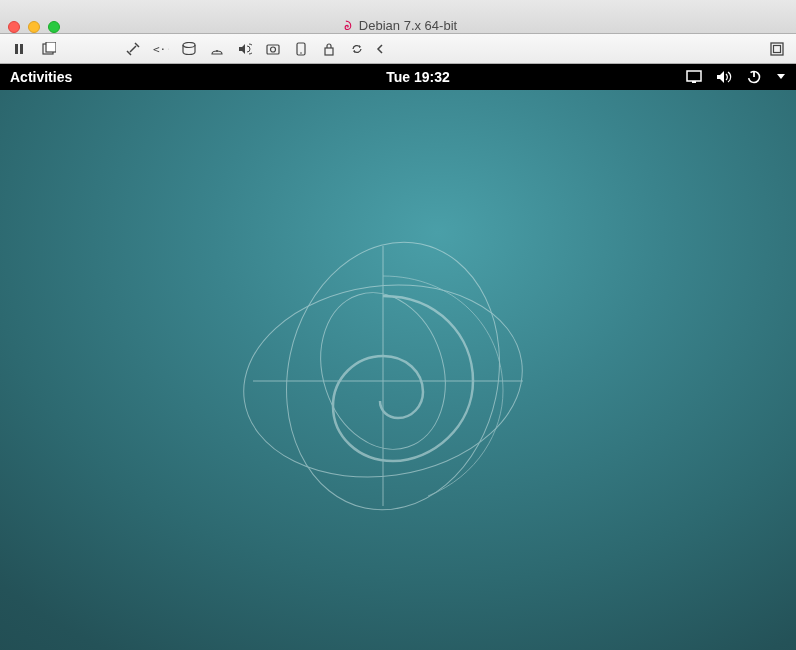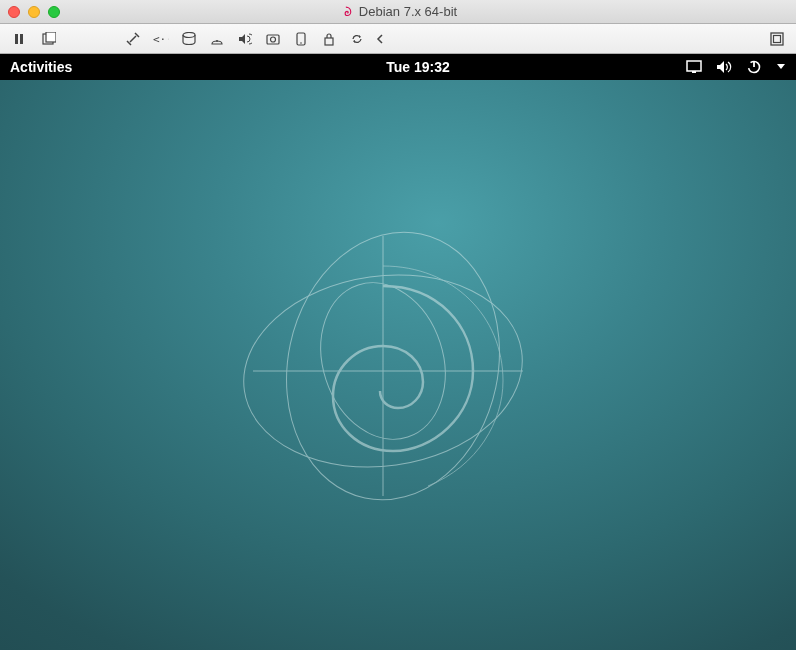--- a/index.html
+++ b/index.html
@@ -4,24 +4,24 @@
   <style>
     * { margin: 0; padding: 0; box-sizing: border-box; }
     body {
       width: 796px;
       height: 650px;
       font-family: -apple-system, BlinkMacSystemFont, "Segoe UI", sans-serif;
       background: #f0f0f0;
       overflow: hidden;
     }
     .mac-titlebar {
-      height: 24px;
+      height: 34px;
       background: linear-gradient(to bottom, #e8e8e8, #d8d8d8);
       display: flex;
-      align-items: center;
+      align-items: flex-end;
       padding: 0 8px;
       border-bottom: 1px solid #b0b0b0;
       position: relative;
     }
     .traffic-lights { display: flex; gap: 8px; }
     .traffic-light {
       width: 12px; height: 12px; border-radius: 50%;
     }
     .tl-close { background: #ff5f57; border: 0.5px solid #e0443e; }
     .tl-min { background: #ffbd2e; border: 0.5px solid #dea123; }

